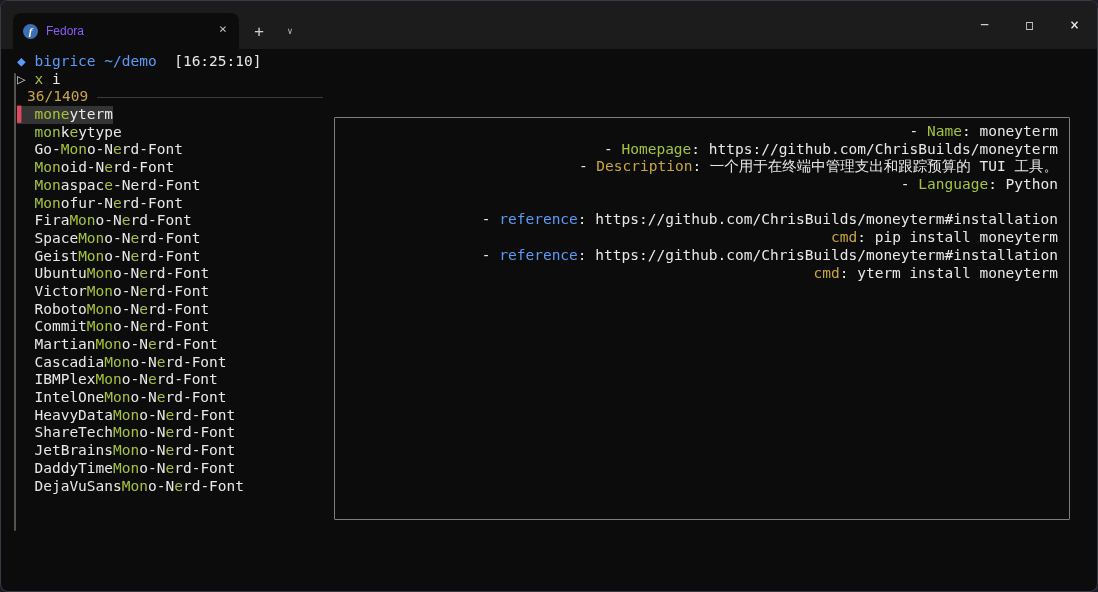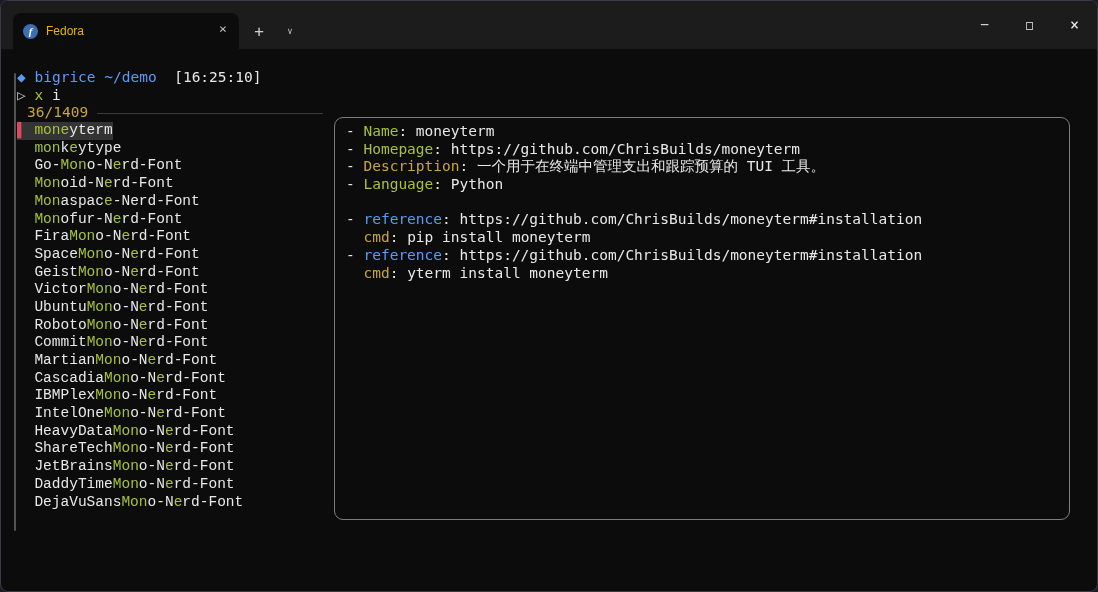--- a/index.html
+++ b/index.html
@@ -11,52 +11,52 @@
   html,body{margin:0;padding:0;}
   body{width:1098px;height:592px;background:#1d1b28;overflow:hidden;}
   .window{position:absolute;left:0;top:0;width:1098px;height:592px;border-radius:8px;
           overflow:hidden;background:var(--bg);border:1px solid #3a3a48;}
   
   .titlebar{height:48px;background:var(--titlebar_bg);display:flex;align-items:flex-end;position:relative;}
   .tab{width:226px;height:36px;margin-left:12px;background:var(--bg);border-radius:8px 8px 0 0;
        display:flex;align-items:center;padding:0 6px 0 10px;gap:8px;}
   .fedora-icon{width:15px;height:15px;border-radius:50%;background:var(--fedora);color:#fff;
        font:italic bold 11px/15px "Liberation Serif", serif;text-align:center;flex:0 0 auto;}
-  .tab-title{flex:1;color:#eab308;font:12px "Liberation Sans", sans-serif;}
+  .tab-title{flex:1;color:#8b5cf6;font:12px "Liberation Sans", sans-serif;}
   .tab-close{width:20px;height:20px;line-height:20px;text-align:center;color:#c4c4c4;
        font:13px "DejaVu Sans Mono", monospace;border-radius:4px;}
   .tbar-btn{width:28px;height:28px;margin:0 0 4px 6px;display:flex;align-items:center;justify-content:center;
        color:#cfcfcf;border-radius:4px;font-family:"DejaVu Sans Mono", monospace;}
   .plus{font-size:16px;}
   .chev{font-size:9px;color:#bdbdbd;width:22px;}
   .win-controls{margin-left:auto;display:flex;height:48px;align-self:flex-start;}
   .win-btn{width:45px;height:48px;display:flex;align-items:center;justify-content:center;
        color:#ededed;font-family:"DejaVu Sans Mono", monospace;}
   .min-g{font-size:12px;} .max-g{font-size:12px;} .cls-g{font-size:15px;}
   
-  .terminal{position:relative;height:476px;padding:20px 0 0 16px;background:var(--bg);
+  .terminal{position:relative;height:476px;padding:4px 0 0 16px;background:var(--bg);
        font-family:"DejaVu Sans Mono", monospace;font-size:14.5px;line-height:17.7px;color:var(--fg);}
   .line{white-space:pre;height:17.7px;}
   .c-fg{color:var(--fg);} .c-green{color:var(--green);} .c-yellow{color:var(--yellow);}
   .c-blue{color:var(--blue);} .c-dim{color:#bdbdbd;}
   .scroll-line{position:absolute;left:13px;top:24px;width:2px;height:458px;background:#535353;border-radius:1px;}
   .fzf-pane{width:306px;}
   .cursor{display:inline-block;width:3px;height:15px;background:#f4f4f4;vertical-align:-2px;margin-left:1px;}
   .info-line{display:flex;align-items:center;height:17.7px;}
   .counter{margin-left:10px;color:var(--yellow);}
   .sep-line{flex:1;height:1px;background:var(--sep);margin-left:9px;}
-  .fzf-row{height:17.7px;white-space:pre;font-family:Liberation Mono, monospace;}
+  .fzf-row{height:17.7px;white-space:pre;}
   .row-inner{display:inline-block;height:17.7px;}
   .row-inner.selected{background:var(--sel_bg);}
   .gutter{color:transparent;}
   .gutter.ptr{color:var(--red);}
   .match{color:var(--green);}
   
   .preview{position:absolute;left:333px;top:68px;width:736px;height:403px;border:1px solid var(--border);
-       border-radius:9px;padding:5px 11px;}
+       border-radius:1px;padding:5px 11px;text-align:right;}
   .pv-line{white-space:pre;height:17.7px;}
 </style>
 </head>
 <body>
 
 <div class="window">
 
   <div class="titlebar">
     <div class="tab">
       <span class="fedora-icon">f</span>
@@ -93,22 +93,22 @@
       <div>
           <div class="fzf-row"><span class="row-inner selected"><span class="gutter ptr">▌ </span><span class="match">mone</span><span>yterm</span></span></div>
           <div class="fzf-row"><span class="row-inner"><span class="gutter">  </span><span class="match">mon</span><span>k</span><span class="match">e</span><span>ytype</span></span></div>
           <div class="fzf-row"><span class="row-inner"><span class="gutter">  </span><span>Go-</span><span class="match">Mon</span><span>o-N</span><span class="match">e</span><span>rd-Font</span></span></div>
           <div class="fzf-row"><span class="row-inner"><span class="gutter">  </span><span class="match">Mon</span><span>oid-N</span><span class="match">e</span><span>rd-Font</span></span></div>
           <div class="fzf-row"><span class="row-inner"><span class="gutter">  </span><span class="match">Mon</span><span>aspac</span><span class="match">e</span><span>-Nerd-Font</span></span></div>
           <div class="fzf-row"><span class="row-inner"><span class="gutter">  </span><span class="match">Mon</span><span>ofur-N</span><span class="match">e</span><span>rd-Font</span></span></div>
           <div class="fzf-row"><span class="row-inner"><span class="gutter">  </span><span>Fira</span><span class="match">Mon</span><span>o-N</span><span class="match">e</span><span>rd-Font</span></span></div>
           <div class="fzf-row"><span class="row-inner"><span class="gutter">  </span><span>Space</span><span class="match">Mon</span><span>o-N</span><span class="match">e</span><span>rd-Font</span></span></div>
           <div class="fzf-row"><span class="row-inner"><span class="gutter">  </span><span>Geist</span><span class="match">Mon</span><span>o-N</span><span class="match">e</span><span>rd-Font</span></span></div>
+          <div class="fzf-row"><span class="row-inner"><span class="gutter">  </span><span>Ubuntu</span><span class="match">Mon</span><span>o-N</span><span class="match">e</span><span>rd-Font</span></span></div>
           <div class="fzf-row"><span class="row-inner"><span class="gutter">  </span><span>Victor</span><span class="match">Mon</span><span>o-N</span><span class="match">e</span><span>rd-Font</span></span></div>
-          <div class="fzf-row"><span class="row-inner"><span class="gutter">  </span><span>Ubuntu</span><span class="match">Mon</span><span>o-N</span><span class="match">e</span><span>rd-Font</span></span></div>
           <div class="fzf-row"><span class="row-inner"><span class="gutter">  </span><span>Roboto</span><span class="match">Mon</span><span>o-N</span><span class="match">e</span><span>rd-Font</span></span></div>
           <div class="fzf-row"><span class="row-inner"><span class="gutter">  </span><span>Commit</span><span class="match">Mon</span><span>o-N</span><span class="match">e</span><span>rd-Font</span></span></div>
           <div class="fzf-row"><span class="row-inner"><span class="gutter">  </span><span>Martian</span><span class="match">Mon</span><span>o-N</span><span class="match">e</span><span>rd-Font</span></span></div>
           <div class="fzf-row"><span class="row-inner"><span class="gutter">  </span><span>Cascadia</span><span class="match">Mon</span><span>o-N</span><span class="match">e</span><span>rd-Font</span></span></div>
           <div class="fzf-row"><span class="row-inner"><span class="gutter">  </span><span>IBMPlex</span><span class="match">Mon</span><span>o-N</span><span class="match">e</span><span>rd-Font</span></span></div>
           <div class="fzf-row"><span class="row-inner"><span class="gutter">  </span><span>IntelOne</span><span class="match">Mon</span><span>o-N</span><span class="match">e</span><span>rd-Font</span></span></div>
           <div class="fzf-row"><span class="row-inner"><span class="gutter">  </span><span>HeavyData</span><span class="match">Mon</span><span>o-N</span><span class="match">e</span><span>rd-Font</span></span></div>
           <div class="fzf-row"><span class="row-inner"><span class="gutter">  </span><span>ShareTech</span><span class="match">Mon</span><span>o-N</span><span class="match">e</span><span>rd-Font</span></span></div>
           <div class="fzf-row"><span class="row-inner"><span class="gutter">  </span><span>JetBrains</span><span class="match">Mon</span><span>o-N</span><span class="match">e</span><span>rd-Font</span></span></div>
           <div class="fzf-row"><span class="row-inner"><span class="gutter">  </span><span>DaddyTime</span><span class="match">Mon</span><span>o-N</span><span class="match">e</span><span>rd-Font</span></span></div>

